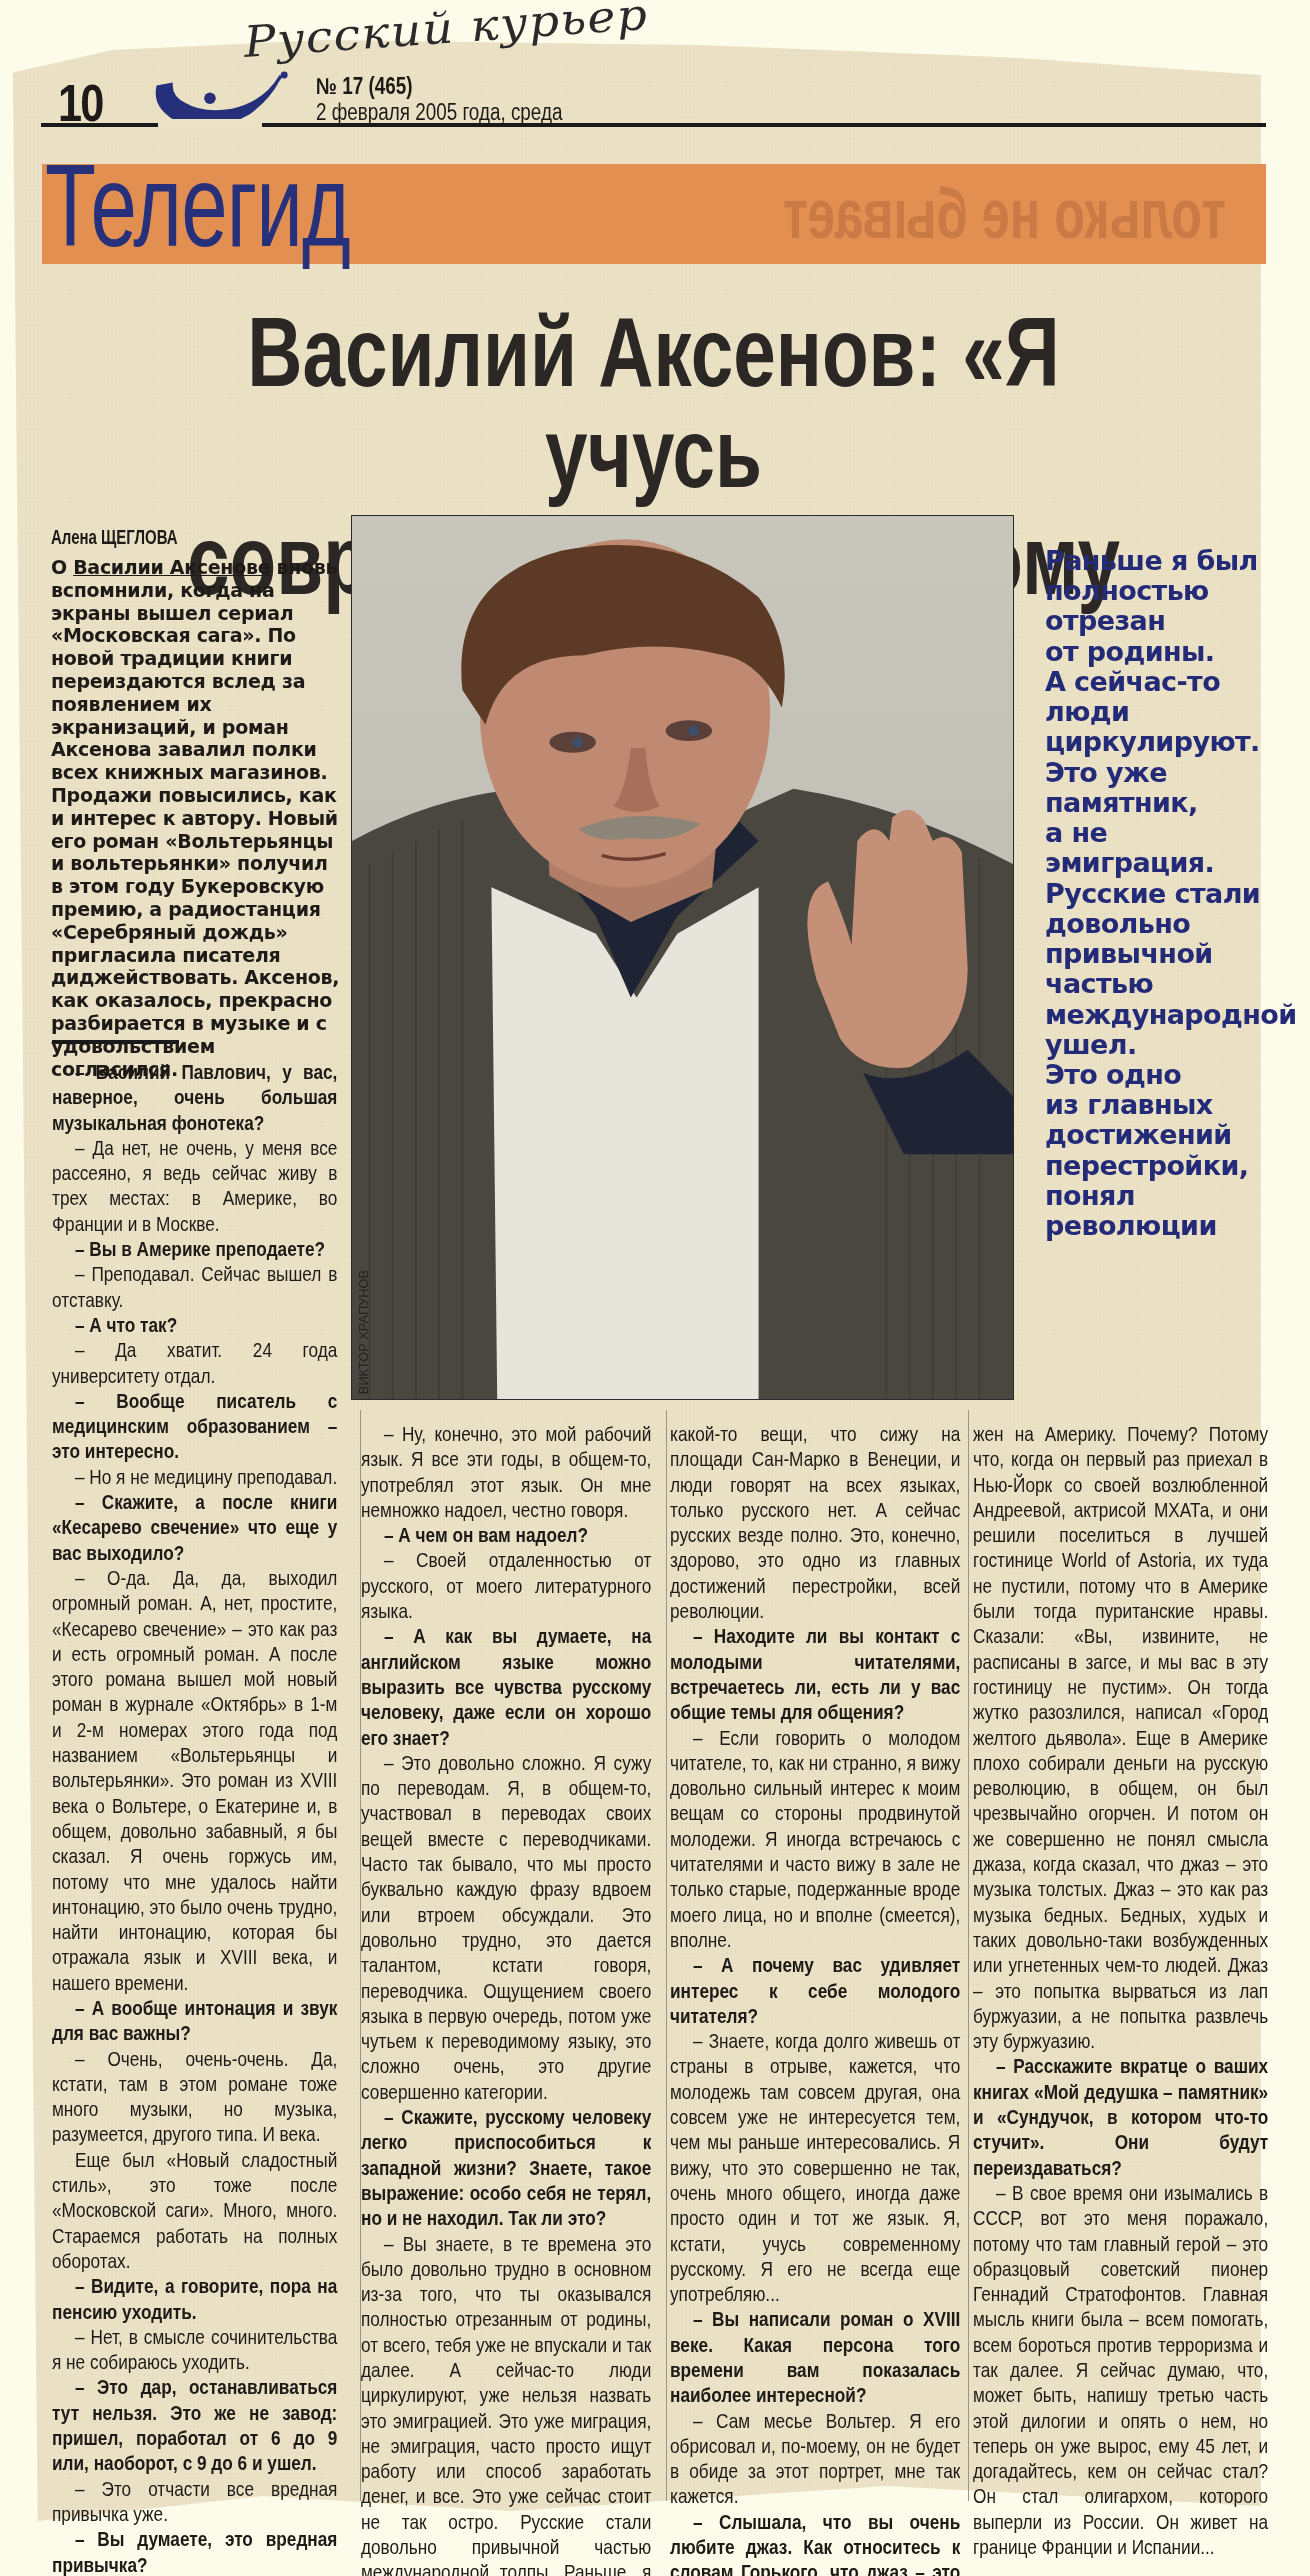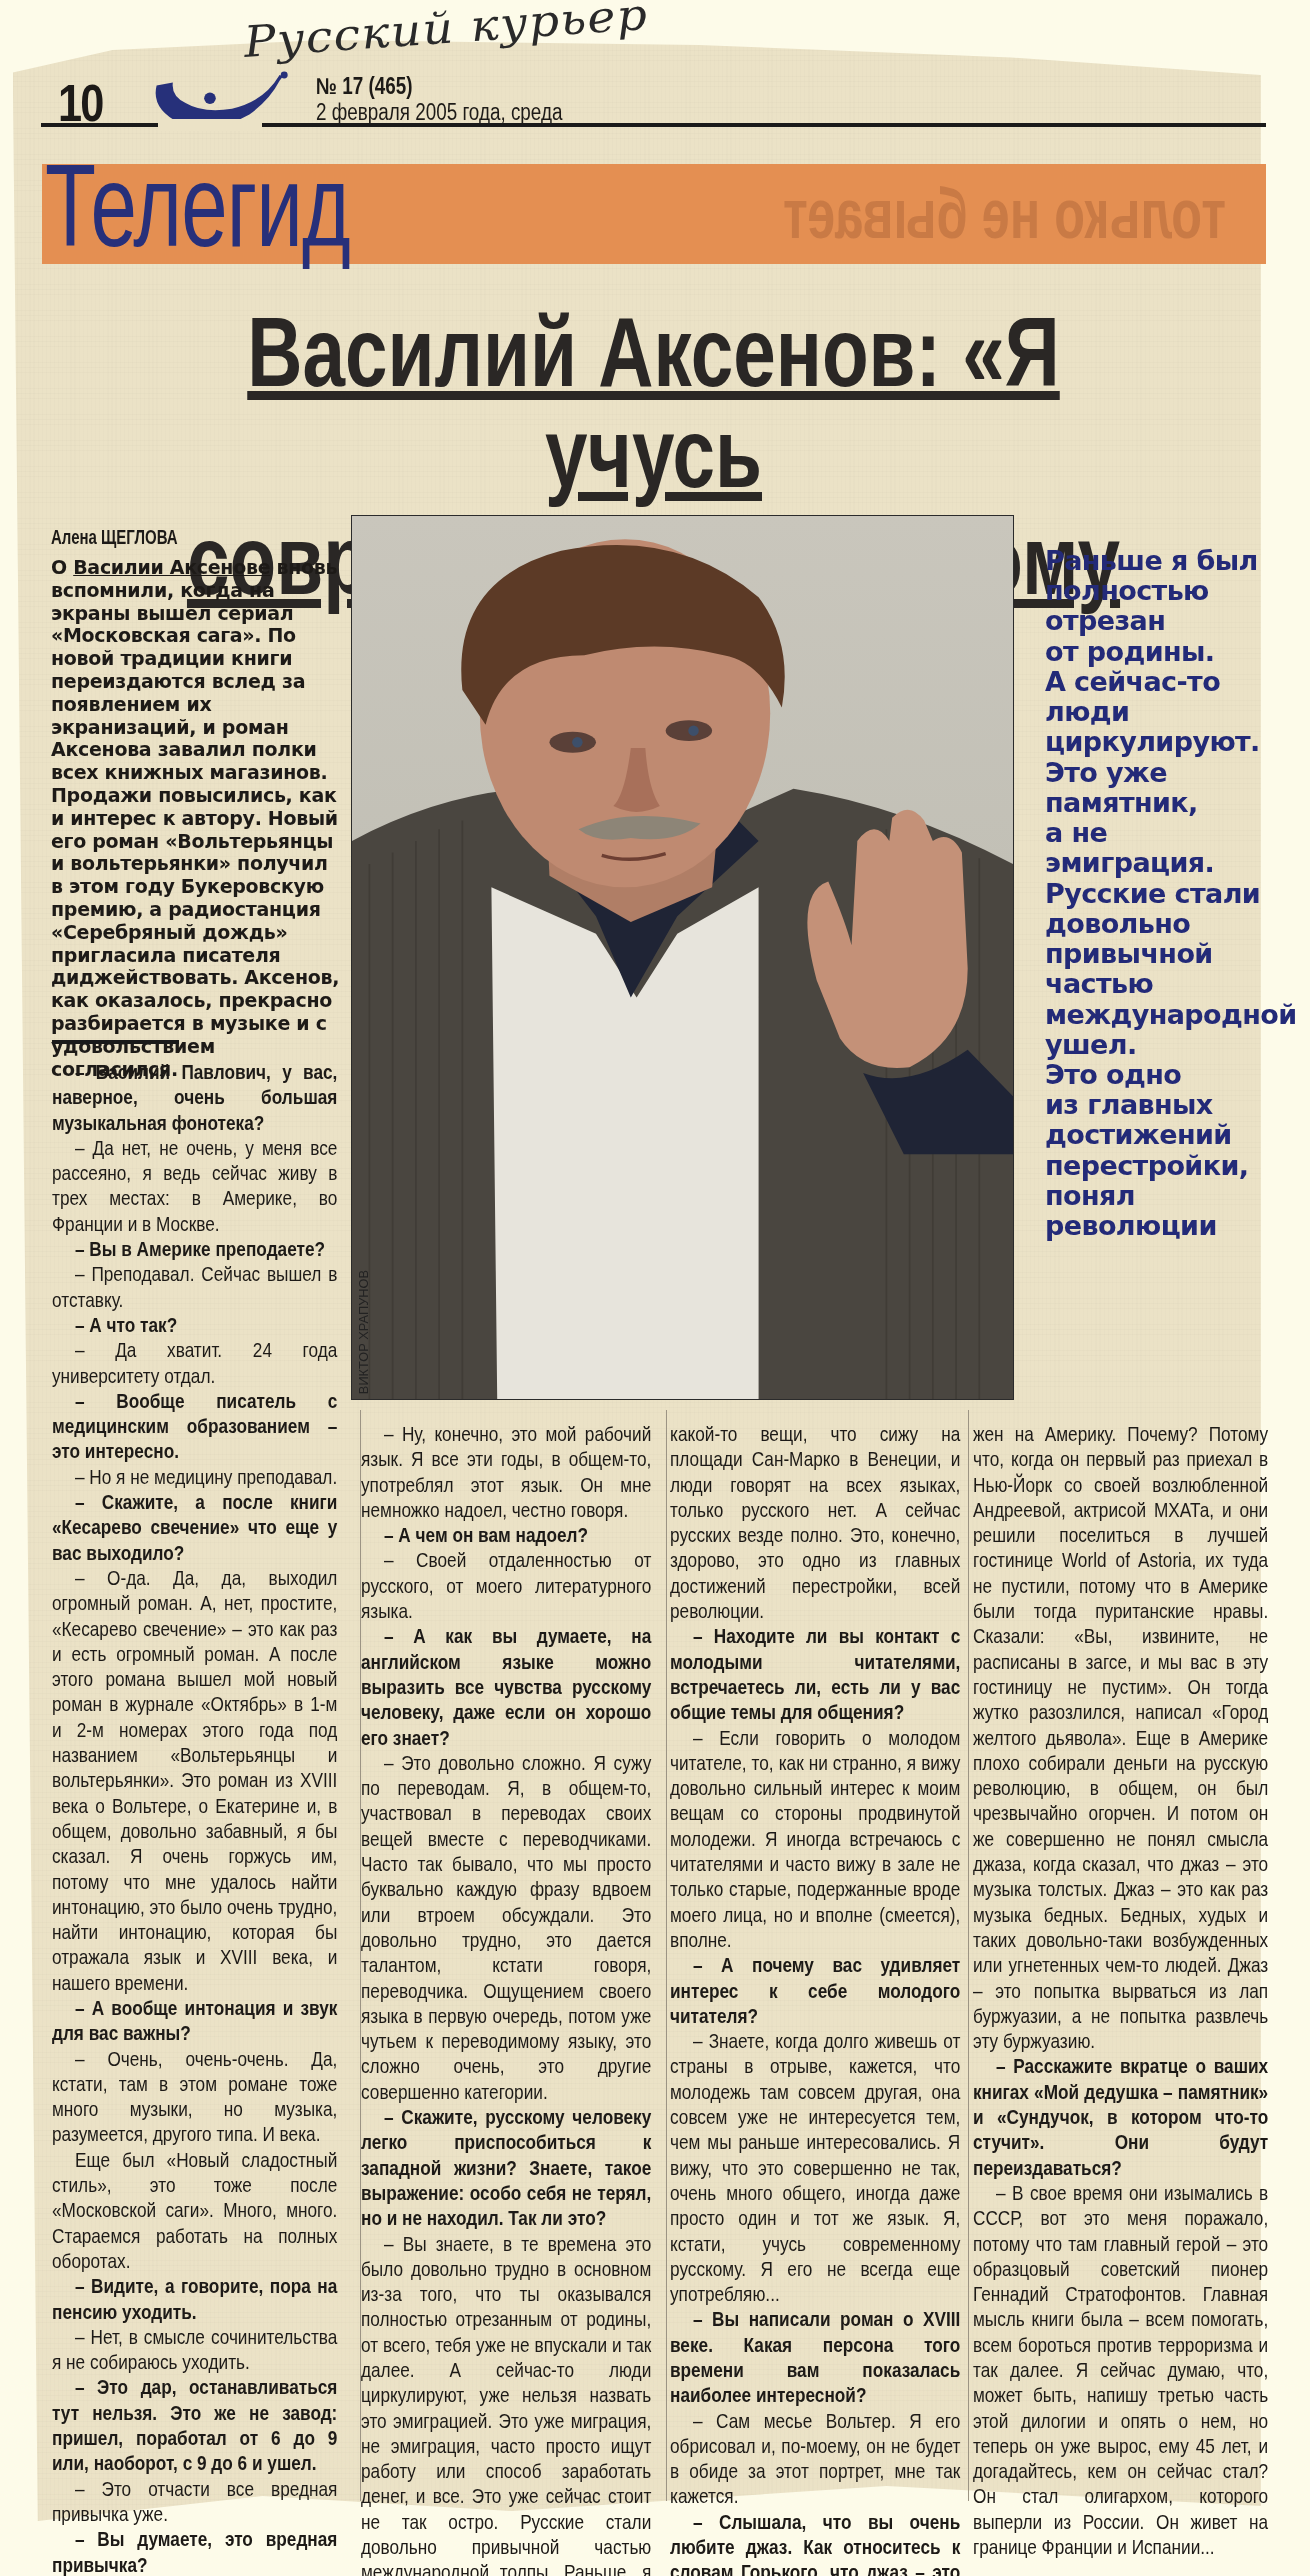--- a/index.html
+++ b/index.html
@@ -25,21 +25,21 @@
   .issue-date { position: absolute; left: 316px; top: 99px; font-size: 23px; transform: scaleX(0.82); transform-origin: left; }
   .rule-top { position: absolute; left: 41px; top: 123px; width: 1225px; height: 3.5px; background: #1a1a1a; }
   .rule-gap { position: absolute; left: 158px; top: 119px; width: 104px; height: 11.6px; background: #ebe2c6; }
 
   
   .band { position: absolute; left: 42px; top: 164px; width: 1224px; height: 100px; background: #e48f52; }
   .band-ghost { position: absolute; left: 697px; top: 174px; font-size: 70px; font-weight: bold; color: rgba(120,60,30,0.25); transform: scaleX(-0.72); transform-origin: center; white-space: nowrap; }
   .section-title { position: absolute; left: 45px; top: 148px; font-size: 116px; color: #27307a; transform: scaleX(0.72); transform-origin: left; letter-spacing: -1.2px; line-height: 1; }
 
   
-  .headline { position: absolute; left: 41px; top: 302px; width: 1225px; text-align: center; font-weight: bold; color: #2a2725; line-height: 1.03; font-size: 98px; text-decoration: underline; }
+  .headline { position: absolute; left: 41px; top: 302px; width: 1225px; text-align: center; font-weight: bold; color: #2a2725; line-height: 1.03; font-size: 98px; }
   .headline .l1 { display: block; transform: scaleX(0.78); transform-origin: center; }
   .headline .l2 { display: block; transform: scaleX(0.78); transform-origin: center; margin-top: 5.8px; }
   .byline { position: absolute; left: 51px; top: 526px; font-size: 20px; font-weight: bold; transform: scaleX(0.75); transform-origin: left; }
 
   
   .intro { position: absolute; left: 51px; top: 556px; width: 290px; font-size: 19px; font-weight: bold; line-height: 1.2; font-family: "DejaVu Sans", sans-serif; letter-spacing: -0.3px; }
   .intro u { text-decoration: underline; margin-top: 26px; }
   .intro-rule { position: absolute; left: 52px; top: 1040px; width: 127px; height: 3.5px; background: #1a1a1a; }
 
   

